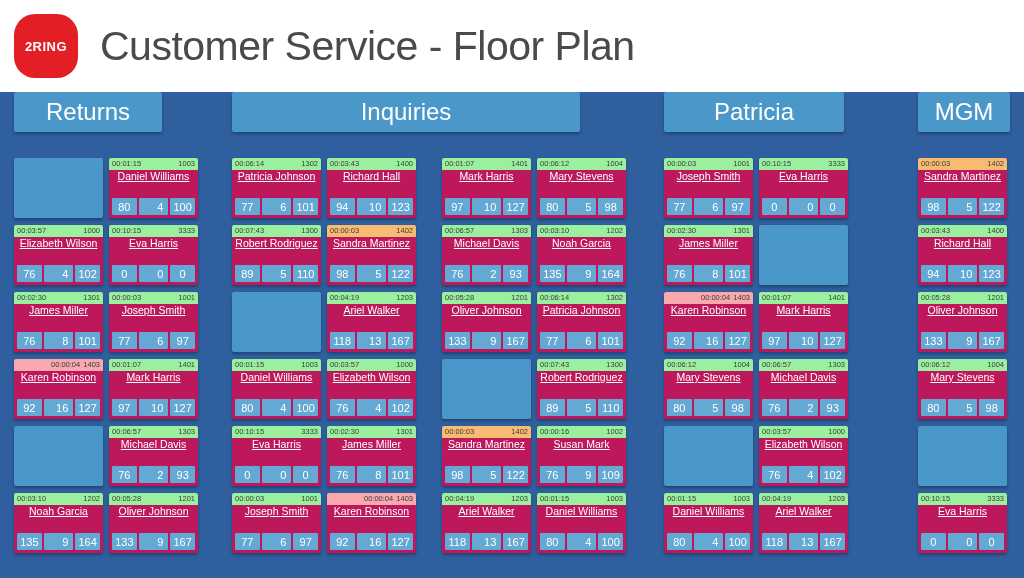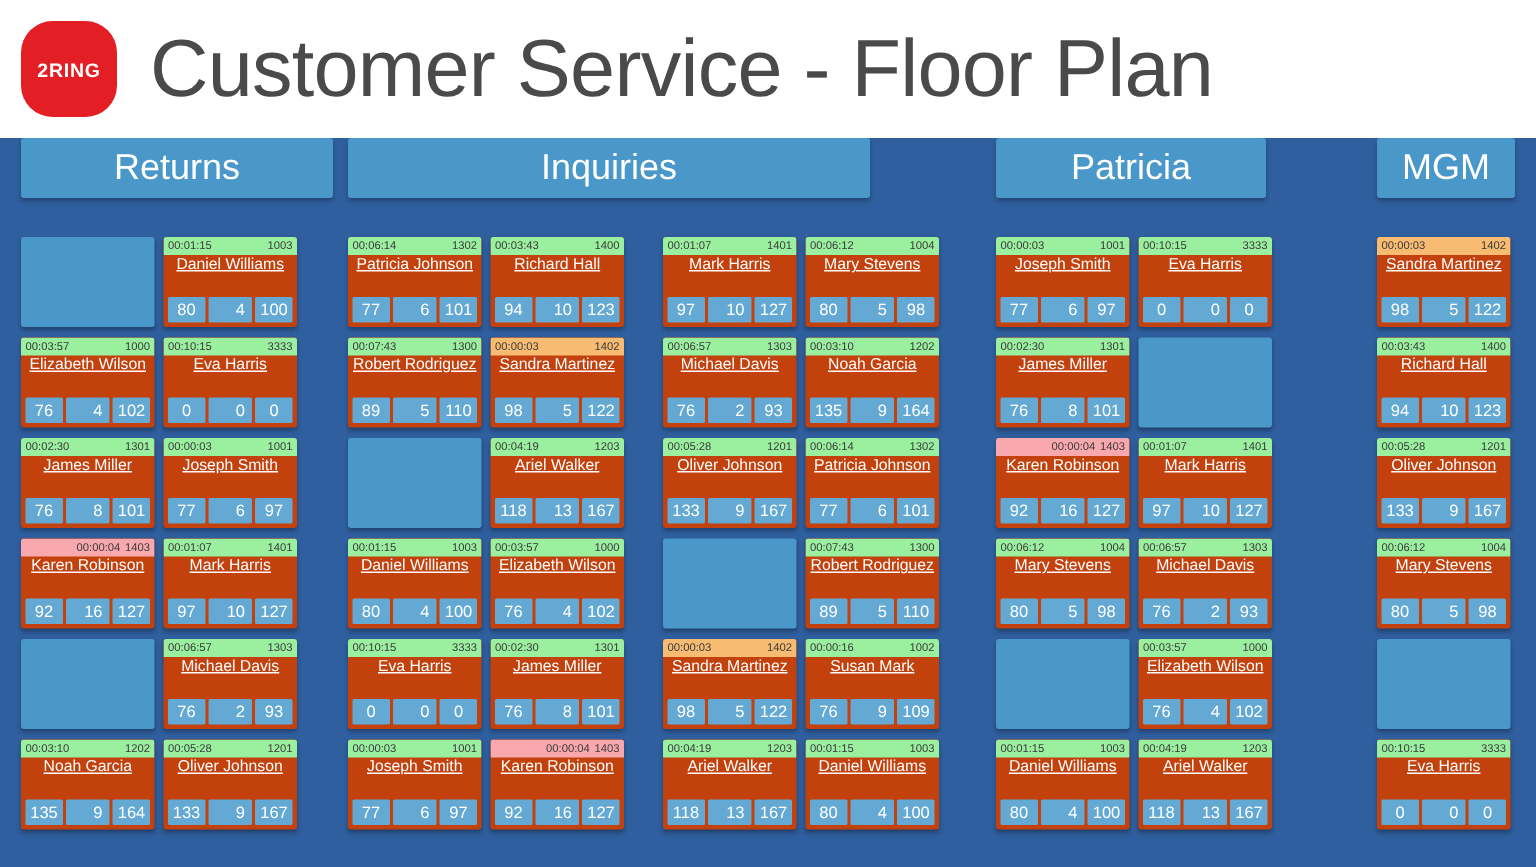--- a/index.html
+++ b/index.html
@@ -24,21 +24,21 @@
     display:flex;align-items:center;justify-content:center;
     flex:0 0 auto;
     border-radius:21px;
   }
   .logo-text{
     color:#fff;font-size:13px;font-weight:bold;letter-spacing:.5px;
     font-family:"Liberation Sans", sans-serif;
   }
   .page-title{
     margin-left:22px;
-    font-size:54px;
+    font-size:41px;
     font-weight:normal;
     color:#4a4a4a;
     letter-spacing:-0.5px;
     white-space:nowrap;
     line-height:1;
   }
 
   
   .board{
     position:absolute;left:0;top:92px;width:1024px;height:486px;
@@ -59,21 +59,21 @@
   .sec-body{
     position:absolute;left:0;top:66px;
     display:flex;
     gap:6px;
   }
   .col{display:flex;flex-direction:column;gap:7px;}
 
   
   .tile{
     width:89px;height:60px;
-    background:#c2410c;
+    background:#be185d;
     border-radius:2px;
     box-shadow:0 2px 3px rgba(0,0,0,.30);
     overflow:hidden;
     display:flex;flex-direction:column;
   }
   .tile-status{
     height:12px;
     display:flex;align-items:center;justify-content:space-between;
     padding:0 3px;
     font-size:7.5px;
@@ -119,21 +119,21 @@
 
   <div class="topbar">
     <div class="logo">
       <span class="logo-text">2RING</span>
     </div>
     <div class="page-title">Customer Service - Floor Plan</div>
   </div>
 
   <div class="board" id="board">
       <div class="section" style="left: 14px;">
-        <div class="sec-header" style="width: 208px;">Returns</div>
+        <div class="sec-header" style="width: 148px;">Returns</div>
         <div class="sec-body" style="gap: 6px;">
           <div style="display: flex; gap: 6px;">
             <div class="col">
               <div class="tile empty"></div>
               <div class="tile">
                 <div class="tile-status st-green">
                   <span>00:03:57</span>
                   <span>1000</span>
                 </div>
                 <div class="tile-name">Elizabeth Wilson</div>

